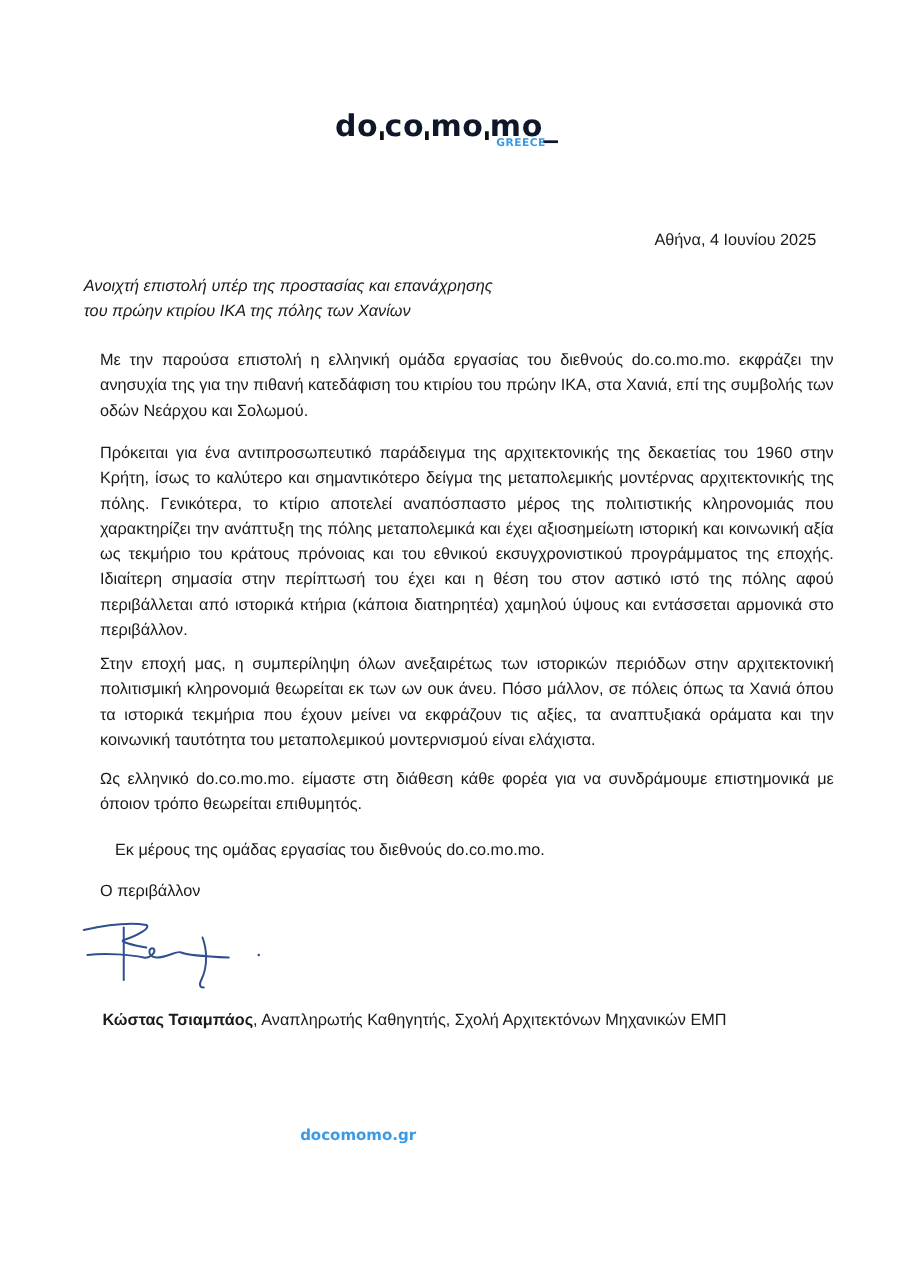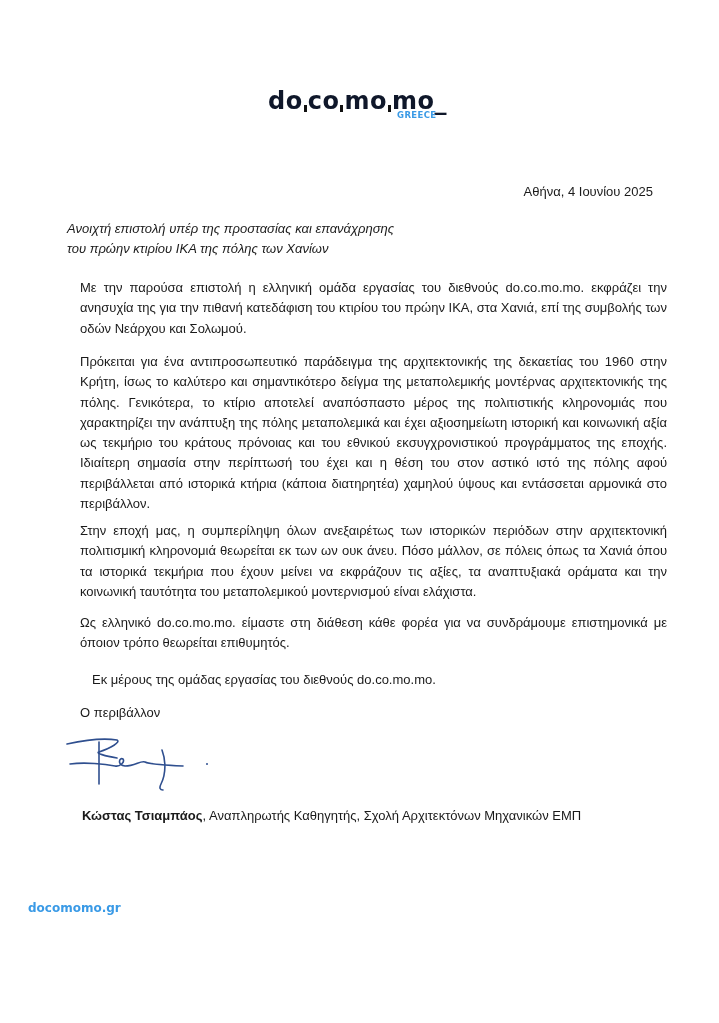--- a/index.html
+++ b/index.html
@@ -16,22 +16,22 @@
   .para { position: absolute; left: 80px; width: 587px; font-size: 13px; line-height: 20.3px; text-align: justify; }
   .p1 { top: 278px; }
   .p2 { top: 352px; }
   .p3 { top: 521px; }
   .p4 { top: 613px; }
   .p5 { top: 670px; margin-left: 12px; }
   .p6 { top: 703px; }
   .signature { position: absolute; left: 65px; top: 732px; width: 150px; height: 70px; }
   .signer { position: absolute; left: 67px; top: 808px; font-size: 13px; white-space: nowrap; }
   .signer b { font-weight: bold; padding-left: 15px; }
-  .footer { position: absolute; left: 0; width: 573px; top: 901px; text-align: left;
-            font-family: "DejaVu Sans", sans-serif; font-weight: bold; font-size: 12px; color: #3a9ae6; padding-left: 28px; }
+  .footer { position: absolute; left: 0; width: 573px; top: 901px; text-align: center;
+            font-family: "DejaVu Sans", sans-serif; font-weight: bold; font-size: 12px; color: #3a9ae6; }
 </style>
 </head>
 <body>
 
 <div class="logo">
   <div class="logo-main">
     <span>do</span><span class="dot"></span><span>co</span><span class="dot"></span><span>mo</span><span class="dot"></span><span>mo</span><span>_</span>
   </div>
   <div class="logo-sub">GREECE</div>
 </div>

